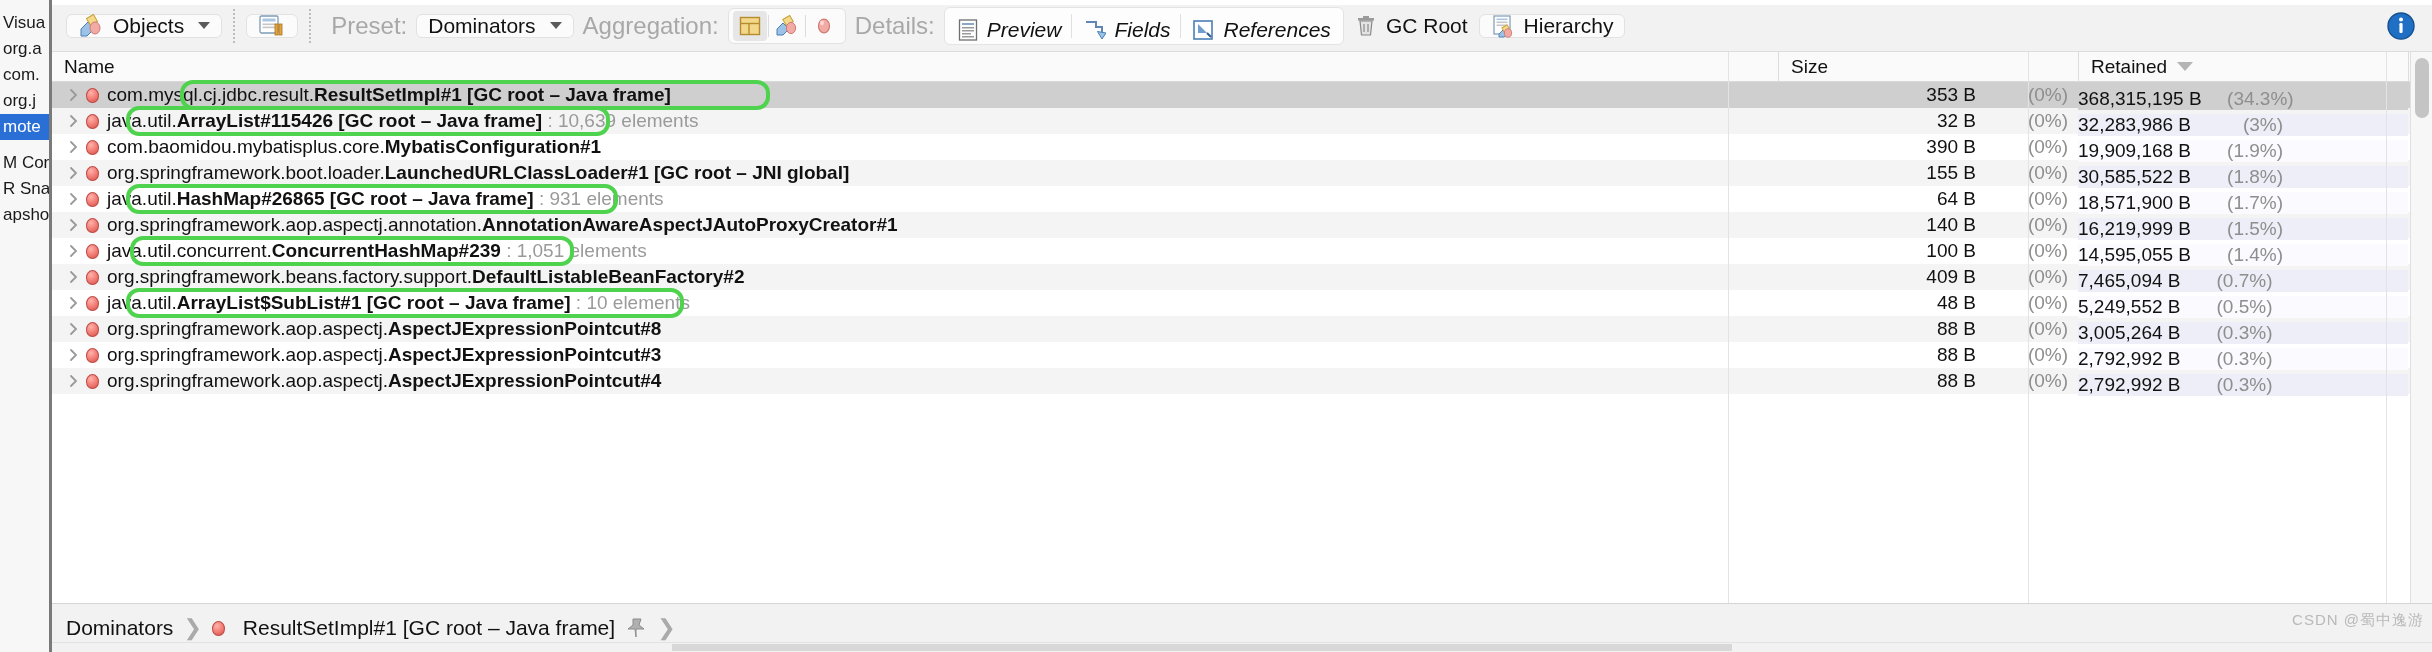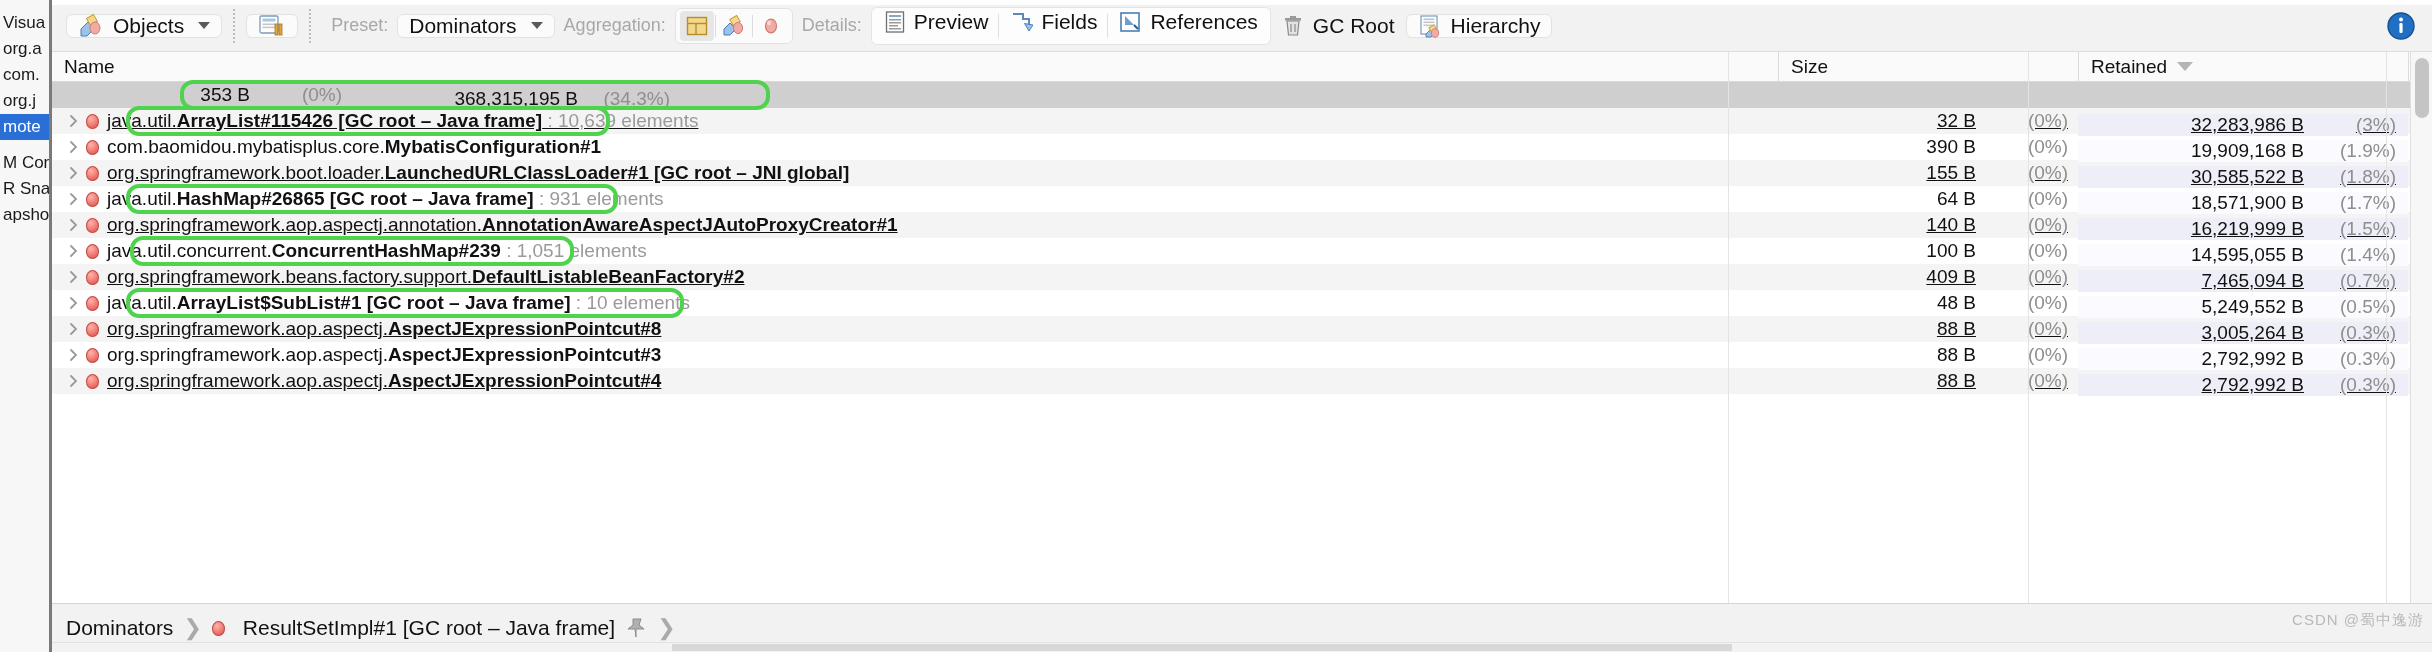--- a/index.html
+++ b/index.html
@@ -62,21 +62,21 @@
     border-radius: 6px;
     font-size: 21px;
     color: #111;
     white-space: nowrap;
   }
   .tb-btn.boxed {
     background: #fbfbfb;
     border: 1px solid #e2e2e2;
   }
   .tb-label-muted {
-    font-size: 18px;
+    font-size: 24px;
     color: #a8a8a8;
     white-space: nowrap;
     padding: 0 9px;
   }
   .tb-sep {
     width: 0; height: 34px;
     border-left: 2px dotted #bdbdbd;
     margin: 0 11px;
   }
   .tb-caret {
@@ -102,24 +102,25 @@
   .vline { width: 1px; height: 22px; background: #dcdcdc; margin: 0 1px; }
   .tb-details {
     display: flex; align-items: center;
     background: #fdfdfd;
     border: 1px solid #e4e4e4;
     border-radius: 6px;
     height: 38px;
     padding: 0 2px;
   }
   .tb-details .d-item {
-    display: flex; align-items: flex-start; gap: 8px;
+    display: flex; align-items: flex-end; gap: 8px;
     padding: 0 10px; height: 32px;
     font-size: 21px; color: #111;
     white-space: nowrap;
+    font-style: italic;
   }
   .tb-details .d-div { width: 1px; height: 24px; background: #e0e0e0; }
   .tb-right { margin-left: auto; display: flex; align-items: center; padding-right: 6px;}
 
   
   .ico { display: inline-block; position: relative; flex: 0 0 auto; }
   .ico svg { display: block; }
 
   
   .table-wrap {
@@ -160,21 +161,21 @@
 
   .rows { position: relative; }
   .row {
     display: flex;
     height: 26px;
     align-items: center;
     font-size: 19px;
     color: #111;
   }
   .row.odd  { background: #ffffff; }
-  .row.even { background: #f4f4f4; text-decoration: underline; }
+  .row.even { background: #f4f4f4; }
   .row.sel  { background: #cfcfcf; }
   .row.sel .cell-ret { background: #cfcfcf; }
   .row.odd  .cell-ret { background: #fbfaff; }
   .row.even .cell-ret { background: #eeeef8; }
 
   .cell-name {
     flex: 1 1 auto;
     display: flex; align-items: center;
     gap: 0;
     padding-left: 8px;
@@ -201,21 +202,21 @@
   .nm .muted { color: #9a9a9a; }
 
   .cell-size {
     width: 300px;
     display: flex; align-items: center; justify-content: flex-end;
     padding-right: 10px;
     gap: 14px;
   }
   .cell-ret {
     width: 330px;
-    display: flex; align-items: center; justify-content: flex-end;
+    display: flex; align-items: center; 
     padding-right: 12px;
     gap: 14px;
     margin-top: 8px;
   }
   .pct { color: #8e8e8e; min-width: 78px; text-align: right; }
   .cell-pad { width: 24px; height: 26px; }
 
   
   .colsep {
     position: absolute; top: 0; bottom: 0;
@@ -467,20 +468,29 @@
       <div class="th size">Size</div>
       <div class="th ret">
         <span>Retained</span>
         <span class="sort-caret"></span>
       </div>
       <div class="th pad"></div>
     </div>
 
     <div class="rows" id="rows">
         <div class="row sel">
+          <div class="cell-name">
+            <span class="twisty">
+              <svg width="14" height="14" viewBox="0 0 14 14">
+                <path d="M5 2 L10 7 L5 12" stroke="#9a9a9a" stroke-width="1.8" fill="none" stroke-linecap="round"></path>
+              </svg>
+            </span>
+            <span class="obj-dot"></span>
+            <span class="nm">com.mysql.cj.jdbc.result.<b>ResultSetImpl#1</b><b> [GC root – Java frame]</b></span>
+          </div>
           <div class="cell-size">
             <span>353 B</span>
             <span class="pct">(0%)</span>
           </div>
           <div class="cell-ret">
             <span>368,315,195 B</span>
             <span class="pct">(34.3%)</span>
           </div>
           <div class="cell-pad"></div>
         </div>

